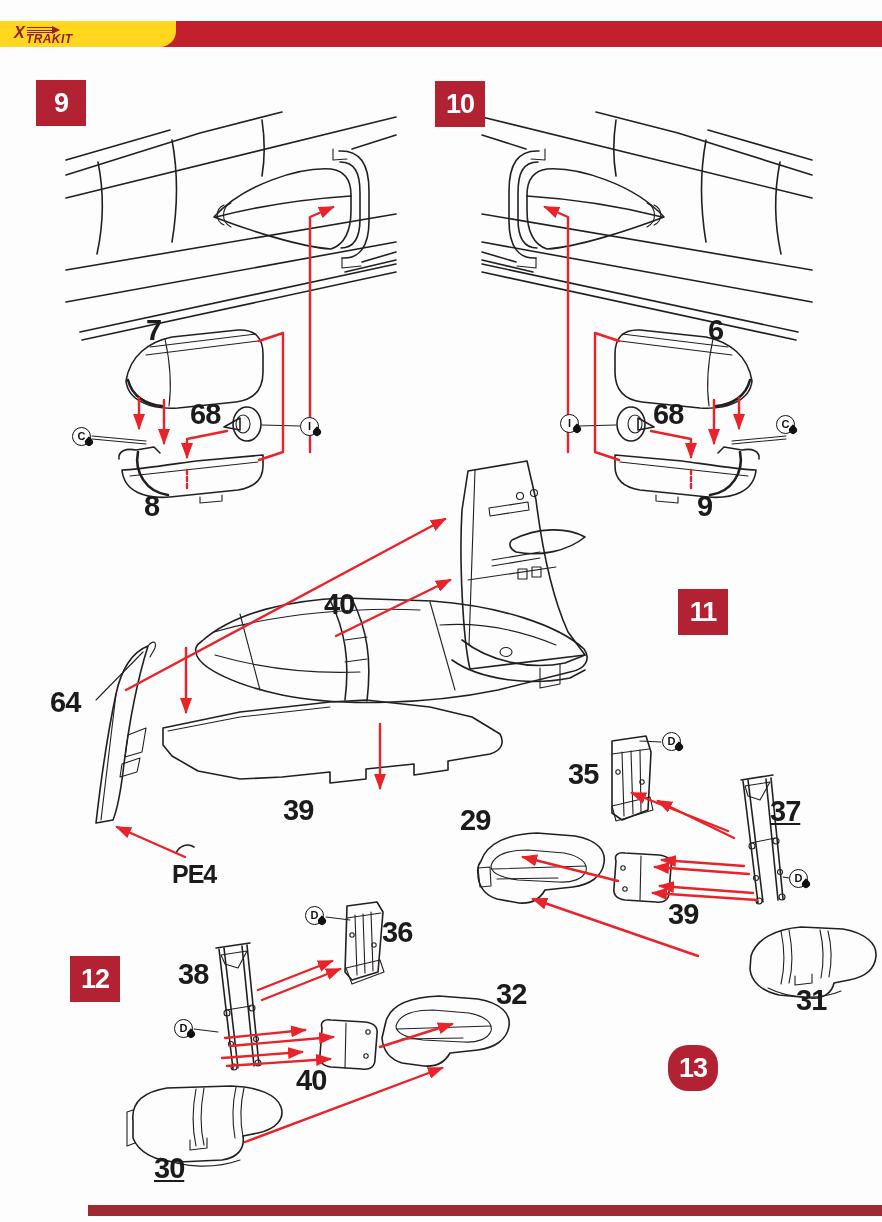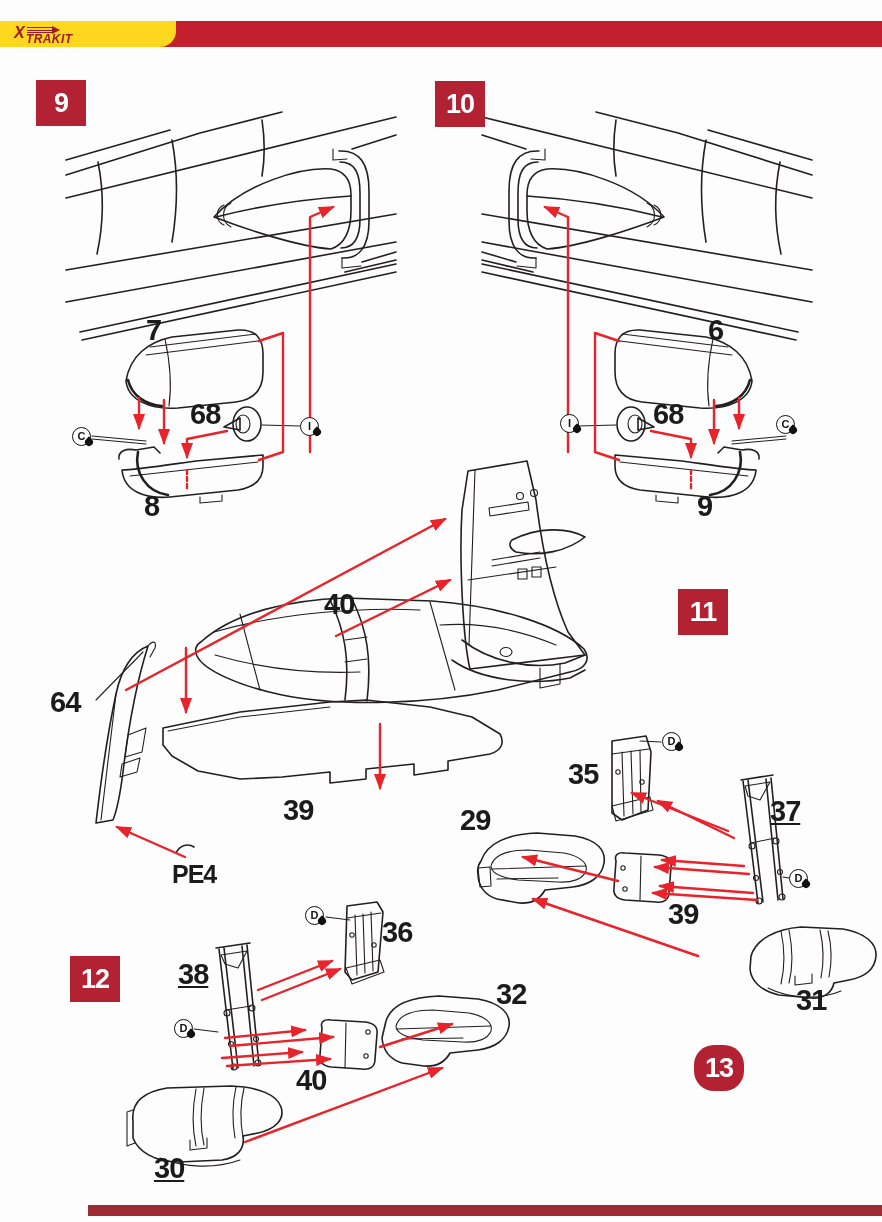--- a/index.html
+++ b/index.html
@@ -290,38 +290,38 @@
         <path d="M380,1047 L452,1024" marker-end="url(#ah)"></path>
         <path d="M245,1142 L442,1068" marker-end="url(#ah)"></path>
       </g>
     </g>
   </svg>
 
   <div class="badge" style="left:36px;top:80px;">9</div>
   <div class="badge" style="left:435px;top:81px;">10</div>
   <div class="badge" style="left:678px;top:589px;">11</div>
   <div class="badge" style="left:70px;top:956px;">12</div>
-  <div class="badge" style="left:694px;top:1045px;border-radius:20px;">13</div>
+  <div class="badge" style="left:668px;top:1045px;border-radius:20px;">13</div>
 
   <div class="plabel" style="left:146px;top:314px;">7</div>
   <div class="plabel" style="left:190px;top:398px;">68</div>
   <div class="plabel" style="left:144px;top:490px;">8</div>
   <div class="plabel" style="left:708px;top:314px;">6</div>
   <div class="plabel" style="left:653px;top:398px;">68</div>
   <div class="plabel" style="left:697px;top:490px;">9</div>
   <div class="plabel" style="left:324px;top:588px;">40</div>
   <div class="plabel" style="left:50px;top:666px;margin-top:20px;">64</div>
   <div class="plabel" style="left:283px;top:794px;">39</div>
   <div class="plabel small" style="left:172px;top:860px;text-align:center;">PE4</div>
   <div class="plabel" style="left:568px;top:744px;margin-top:14px;">35</div>
   <div class="plabel" style="left:770px;top:795px;text-decoration:underline;">37</div>
   <div class="plabel" style="left:460px;top:804px;">29</div>
   <div class="plabel" style="left:640px;top:898px;margin-left:28px;">39</div>
   <div class="plabel" style="left:796px;top:984px;">31</div>
-  <div class="plabel" style="left:178px;top:958px;text-decoration:underline;">38</div>
+  <div class="plabel" style="left:178px;top:958px;">38</div>
   <div class="plabel" style="left:382px;top:916px;">36</div>
   <div class="plabel" style="left:296px;top:1064px;">40</div>
   <div class="plabel" style="left:154px;top:1152px;text-decoration:underline;">30</div>
   <div class="plabel" style="left:496px;top:978px;">32</div>
 
   <div class="callout" style="left:72px;top:427px;">
     <span class="cc">C</span>
     <span class="drop"></span>
   </div>
   <div class="callout" style="left:300px;top:417px;">

